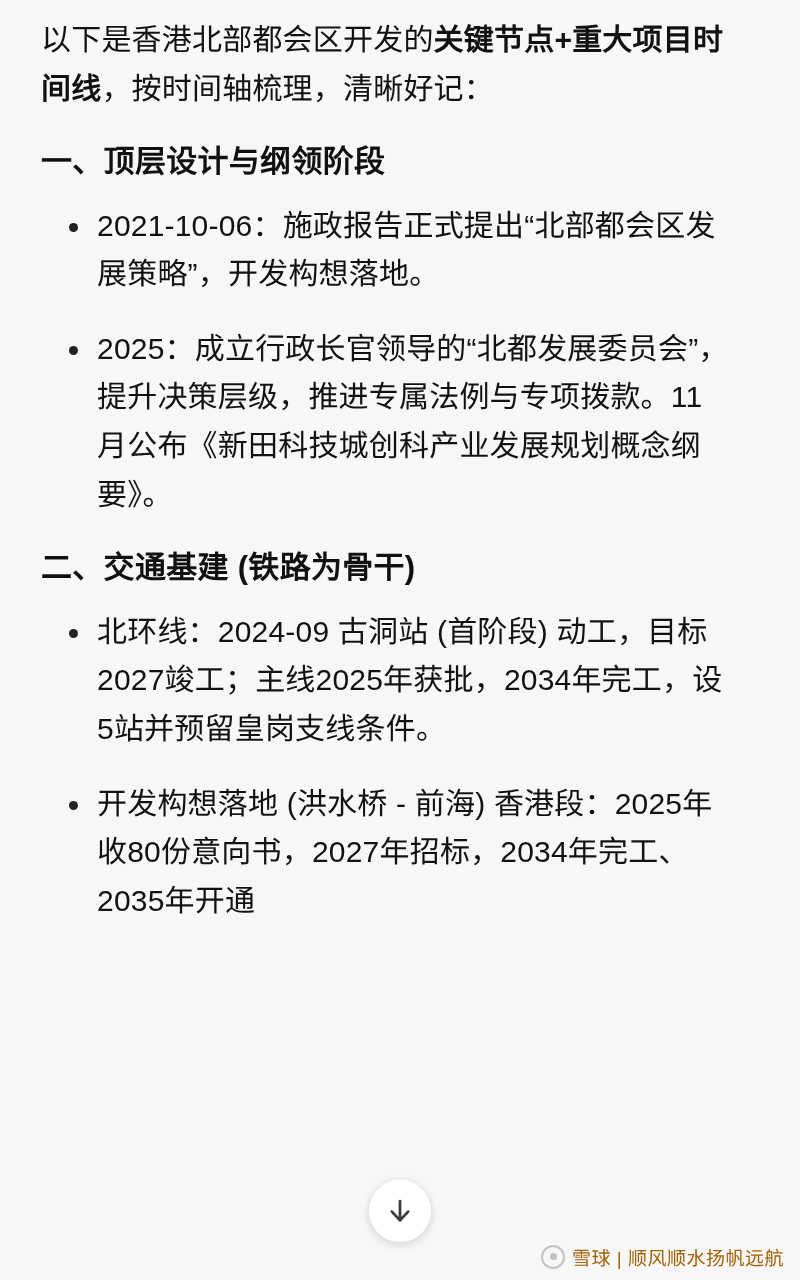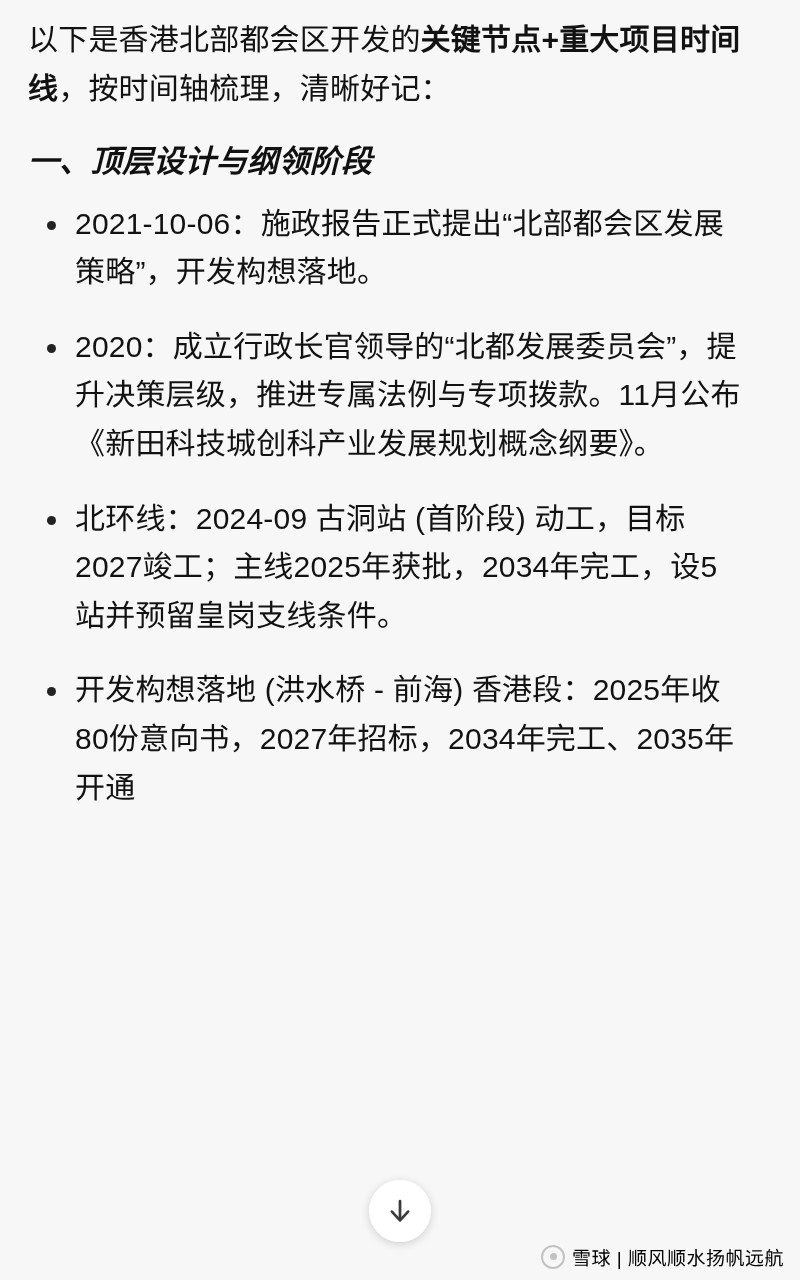--- a/index.html
+++ b/index.html
@@ -12,45 +12,44 @@
     height: 1280px;
     position: relative;
     overflow: hidden;
     font-family: "Liberation Sans", "DejaVu Sans", sans-serif;
     color: #1a1a1a;
   }
   .page {
     position: absolute;
     inset: 0;
     background: #f7f7f7;
-    padding: 8px 52px 0 28px;
+    padding: 8px 52px 0 41px;
     box-sizing: border-box;
   }
   .intro {
     font-size: 30px;
     line-height: 1.62;
     letter-spacing: 0.2px;
     margin: 8px 0 18px 0;
     color: #121212;
   }
   .intro b {
     font-weight: 700;
   }
   h2.section {
     font-size: 31px;
     font-weight: 700;
     line-height: 1.5;
     margin: 26px 0 14px 0;
     color: #111;
     letter-spacing: 0.3px;
-    font-style: italic;
   }
   ul.bullets {
     list-style: none;
-    margin: 7px;
+    margin: 16px;
     padding: 0;
   }
   ul.bullets li {
     position: relative;
     font-size: 30px;
     line-height: 1.62;
     margin: 0 0 26px 0;
     padding-left: 40px;
     color: #121212;
     letter-spacing: 0.2px;
@@ -84,21 +83,21 @@
     height: 30px;
     display: block;
   }
   .watermark {
     position: absolute;
     right: 16px;
     bottom: 10px;
     display: flex;
     align-items: center;
     gap: 7px;
-    color: #000000;
+    color: #a16207;
     font-size: 19px;
     letter-spacing: 0.5px;
     user-select: none;
   }
   .watermark .wm-logo {
     width: 20px;
     height: 20px;
     border-radius: 50%;
     border: 2px solid #c3c3c3;
     position: relative;
@@ -128,23 +127,24 @@
 </head>
 <body>
 
 <div class="page">
 
   <p class="intro"><span>以下是香港北部都会区开发的</span><b>关键节点+重大项目时间线</b><span>，按时间轴梳理，清晰好记：</span></p>
 
   <h2 class="section">一、顶层设计与纲领阶段</h2>
   <ul class="bullets">
     <li>2021-10-06：施政报告正式提出“北部都会区发展策略”，开发构想落地。</li>
-    <li>2020：成立行政长官领导的“北都发展委员会”，提升决策层级，推进专属法例与专项拨款。11月公布《新田科技城创科产业发展规划概念纲要》。</li>
+    <li>2025：成立行政长官领导的“北都发展委员会”，提升决策层级，推进专属法例与专项拨款。11月公布《新田科技城创科产业发展规划概念纲要》。</li>
   </ul>
 
+  <h2 class="section">二、交通基建 (铁路为骨干)</h2>
   <ul class="bullets">
     <li>北环线：2024-09 古洞站 (首阶段) 动工，目标2027竣工；主线2025年获批，2034年完工，设5站并预留皇岗支线条件。</li>
     <li>开发构想落地 (洪水桥 - 前海) 香港段：2025年收80份意向书，2027年招标，2034年完工、2035年开通</li>
   </ul>
 
 </div>
 
 <div class="fade-bottom"></div>
 
 <div class="scroll-fab">

